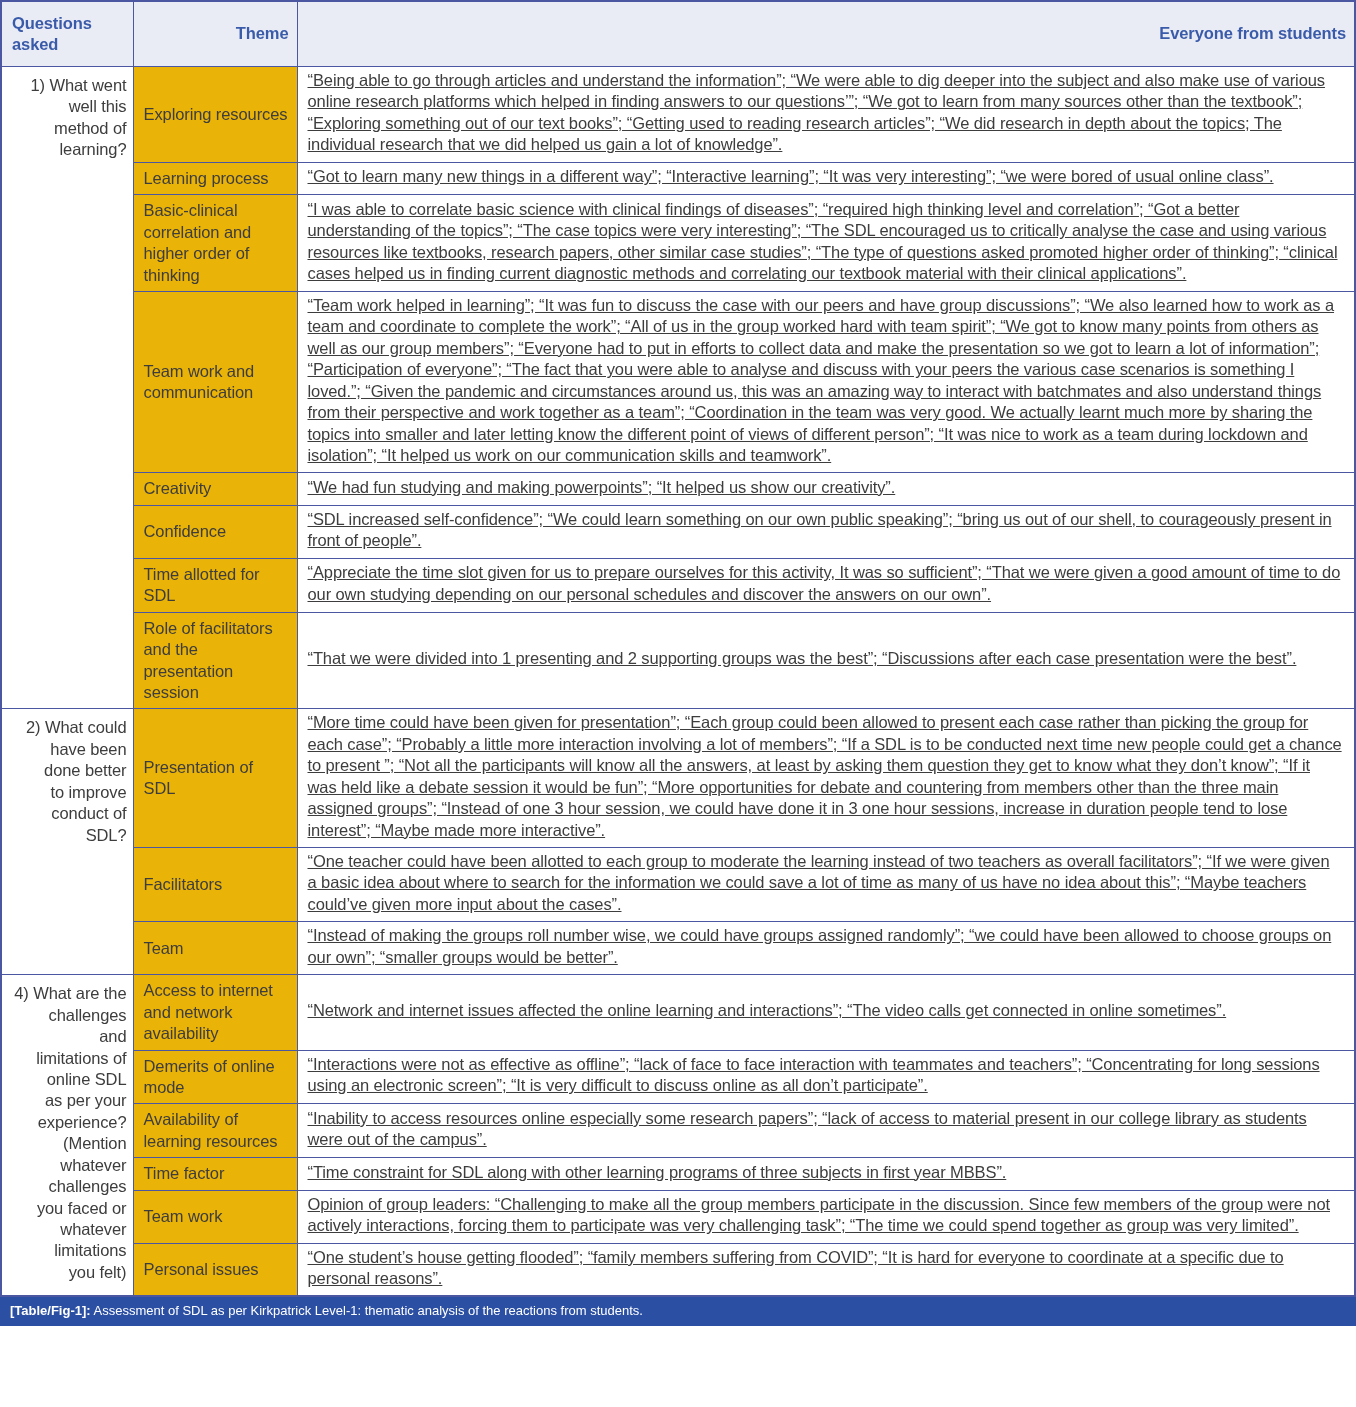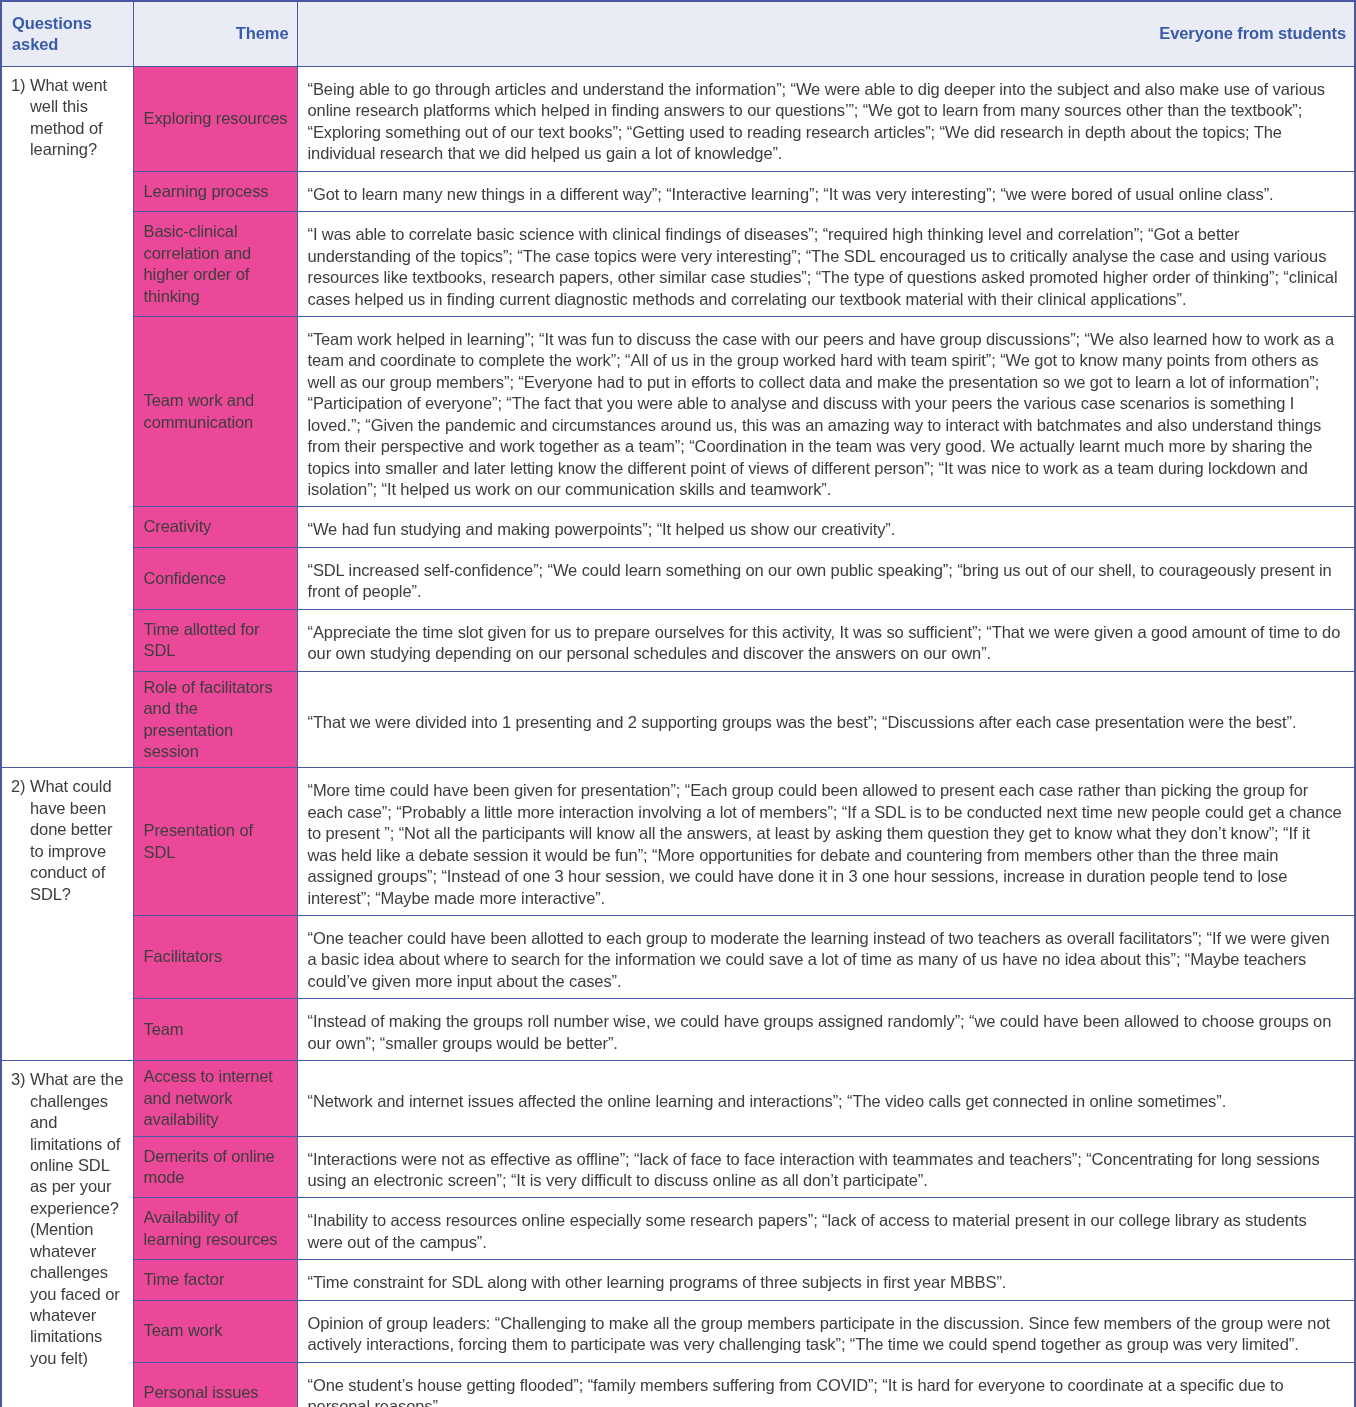--- a/index.html
+++ b/index.html
@@ -31,30 +31,32 @@
     height: 56px;
     vertical-align: middle;
   }
   th.h-q { text-align: left; padding: 4px 8px 4px 10px; }
   th.h-t, th.h-r { text-align: right; padding: 4px 8px; }
   td.q {
     vertical-align: top;
     padding: 8px 6px 6px 28px;
     text-indent: -19px;
     background: #ffffff;
+    text-align: right;
   }
   td.t {
     vertical-align: middle;
     padding: 5px 8px 5px 10px;
-    background: #ec4899;
+    background: #eab308;
   }
   td.r {
     vertical-align: middle;
-    padding: 12px 12px 6px 10px;
+    padding: 3px 12px 6px 10px;
     background: #ffffff;
+    text-decoration: underline;
   }
   .caption-bar {
     background: #2b4fa3;
     color: #ffffff;
     width: 1356px;
     box-sizing: border-box;
     padding: 6px 10px 7px 10px;
     font-size: 13px;
     line-height: 1.2;
   }
@@ -121,21 +123,21 @@
       <tr>
         <td class="t">Facilitators</td>
         <td class="r">“One teacher could have been allotted to each group to moderate the learning instead of two teachers as overall facilitators”; “If we were given a basic idea about where to search for the information we could save a lot of time as many of us have no idea about this”; “Maybe teachers could’ve given more input about the cases”.</td>
       </tr>
       <tr>
         <td class="t">Team</td>
         <td class="r">“Instead of making the groups roll number wise, we could have groups assigned randomly”; “we could have been allowed to choose groups on our own”; “smaller groups would be better”.</td>
       </tr>
 
       <tr>
-        <td class="q" rowspan="6">3) What are the challenges and limitations of online SDL as per your experience? (Mention whatever challenges you faced or whatever limitations you felt)</td>
+        <td class="q" rowspan="6">4) What are the challenges and limitations of online SDL as per your experience? (Mention whatever challenges you faced or whatever limitations you felt)</td>
         <td class="t">Access to internet and network availability</td>
         <td class="r">“Network and internet issues affected the online learning and interactions”; “The video calls get connected in online sometimes”.</td>
       </tr>
       <tr>
         <td class="t">Demerits of online mode</td>
         <td class="r">“Interactions were not as effective as offline”; “lack of face to face interaction with teammates and teachers”; “Concentrating for long sessions using an electronic screen”; “It is very difficult to discuss online as all don’t participate”.</td>
       </tr>
       <tr>
         <td class="t">Availability of learning resources</td>
         <td class="r">“Inability to access resources online especially some research papers”; “lack of access to material present in our college library as students were out of the campus”.</td>

